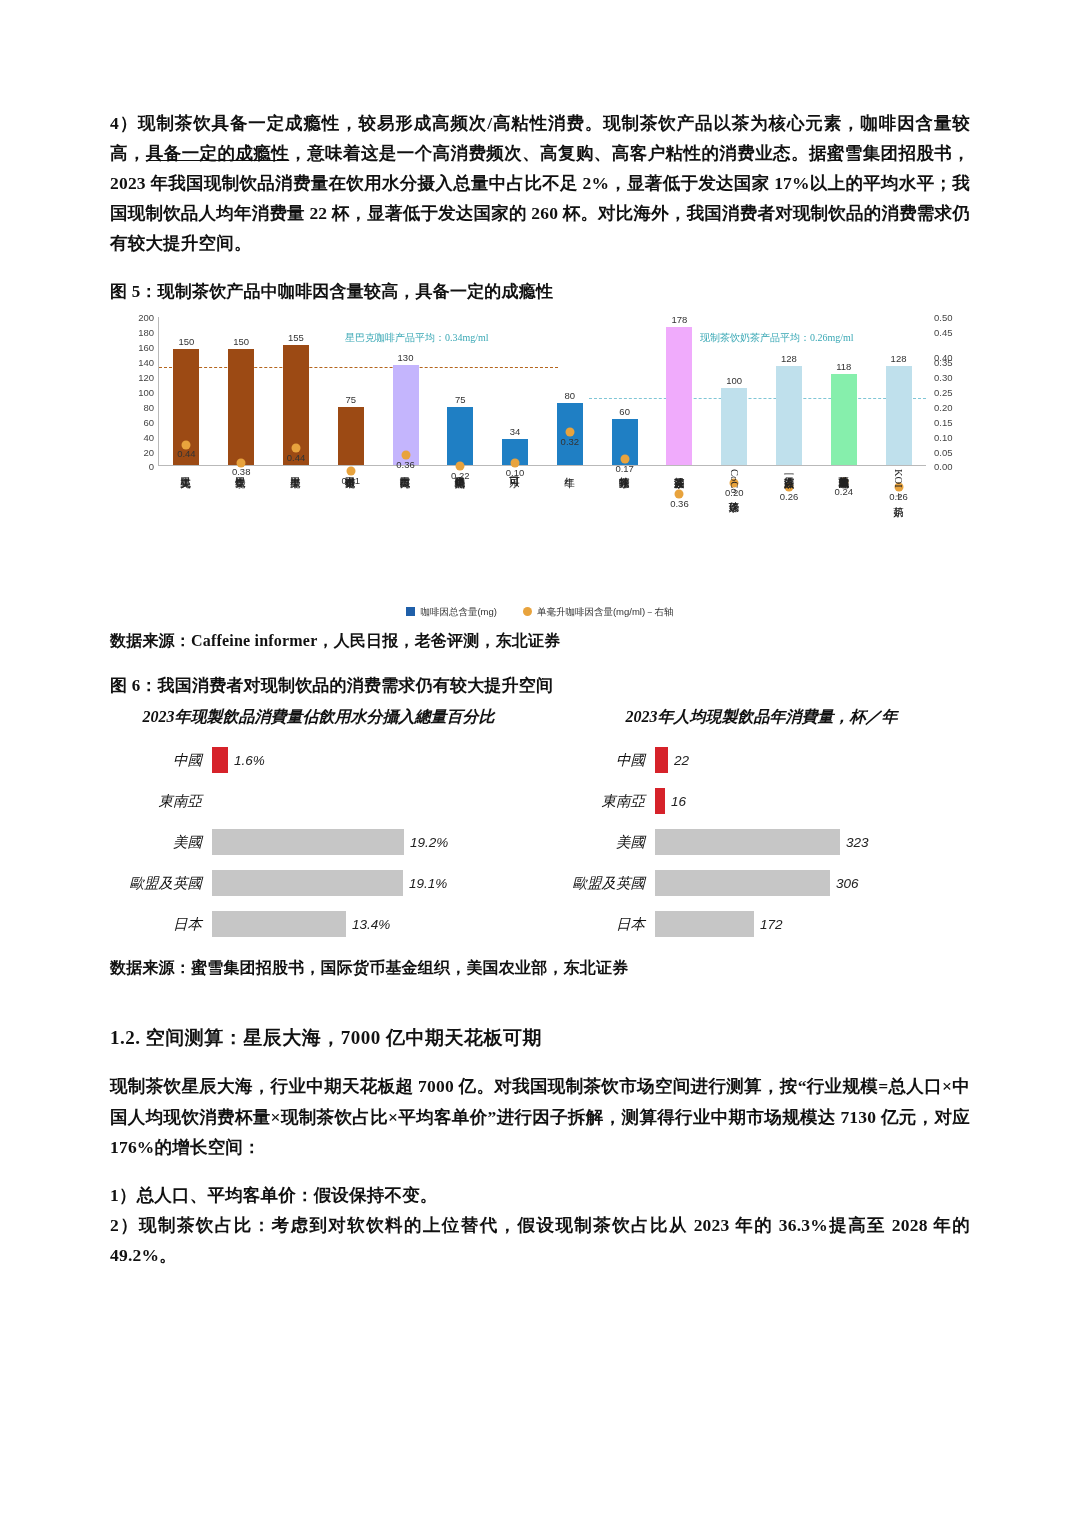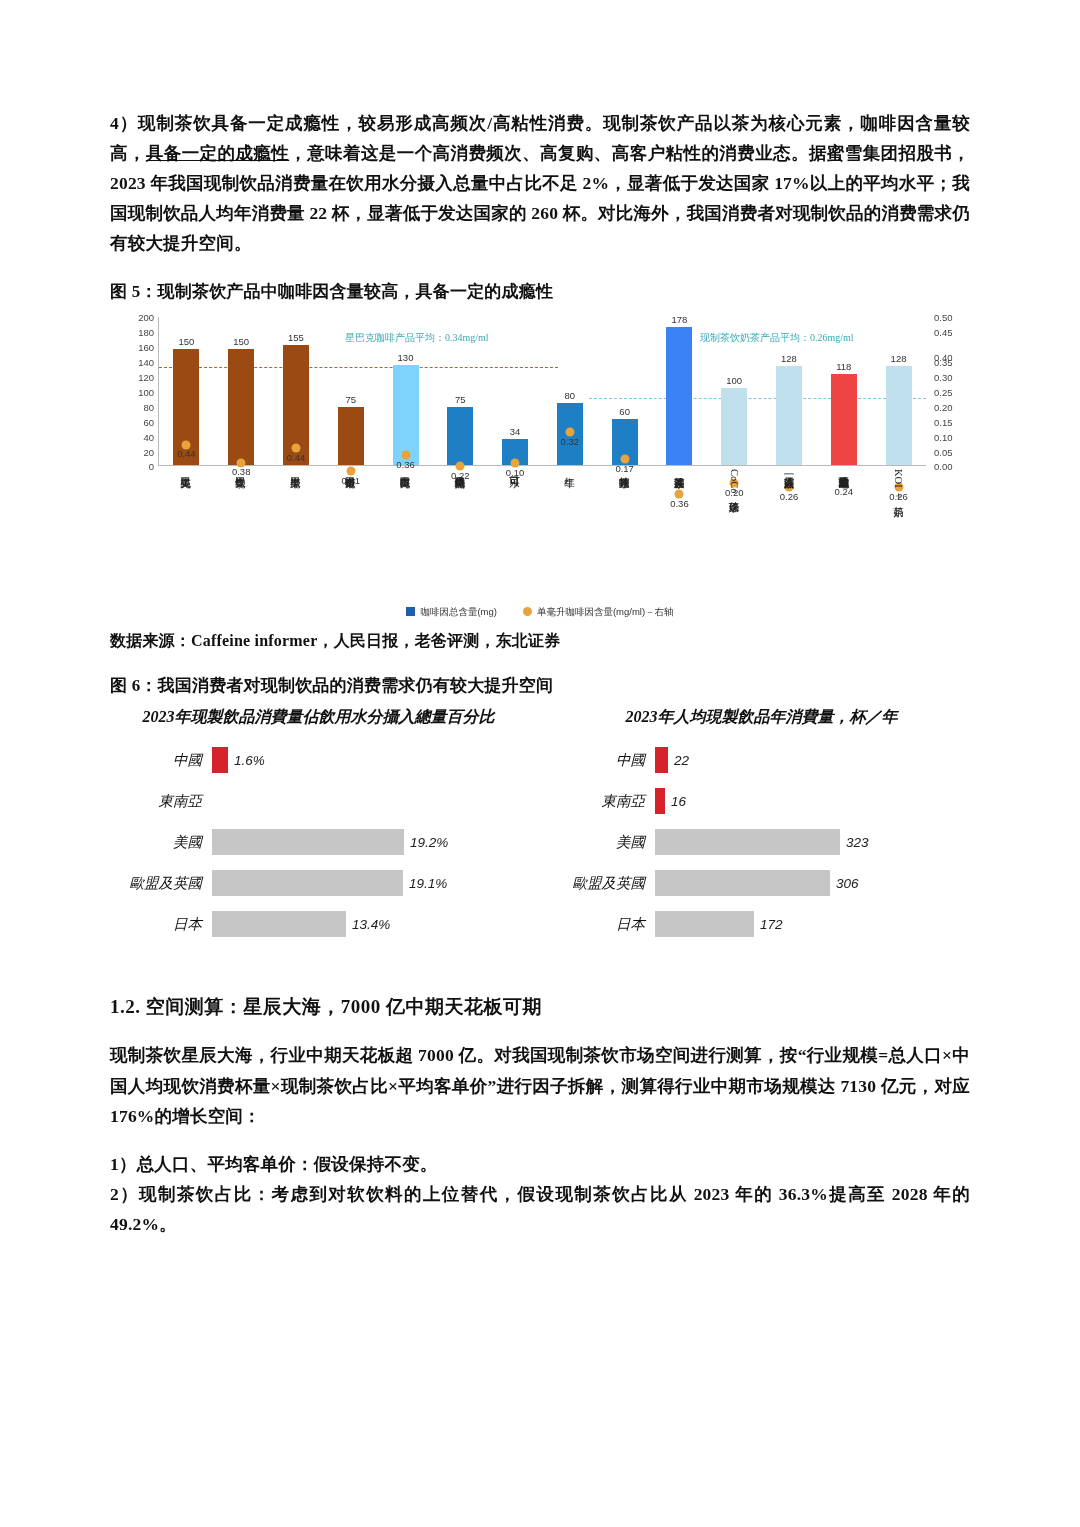--- a/index.html
+++ b/index.html
@@ -181,21 +181,21 @@
 
         <div class="bcell">
           <div class="bar" style="height:58.1px;background:#9c4a14;">
             <span class="vlab">75</span>
             <span class="dot" style="bottom:-6px;"></span>
             <span class="dotlab" style="bottom:-21px;">0.21</span>
           </div>
         </div>
 
         <div class="bcell">
-          <div class="bar" style="height:100.8px;background:#7dd3fc;">
+          <div class="bar" style="height:100.8px;background:#c4b5fd;">
             <span class="vlab">130</span>
             <span class="dot" style="bottom:10px;"></span>
             <span class="dotlab" style="bottom:-5px;">0.36</span>
           </div>
         </div>
 
         <div class="bcell">
           <div class="bar" style="height:58.1px;background:#1f7fc4;">
             <span class="vlab">75</span>
             <span class="dot" style="bottom:-0.5px;"></span>
@@ -221,21 +221,21 @@
 
         <div class="bcell">
           <div class="bar" style="height:46.5px;background:#1f7fc4;">
             <span class="vlab">60</span>
             <span class="dot" style="bottom:6px;"></span>
             <span class="dotlab" style="bottom:-9px;">0.17</span>
           </div>
         </div>
 
         <div class="bcell">
-          <div class="bar" style="height:138px;background:#3b82f6;">
+          <div class="bar" style="height:138px;background:#f0abfc;">
             <span class="vlab">178</span>
             <span class="dot" style="bottom:-29px;"></span>
             <span class="dotlab" style="bottom:-44px;">0.36</span>
           </div>
         </div>
 
         <div class="bcell">
           <div class="bar" style="height:77.5px;background:#bfe0ec;">
             <span class="vlab">100</span>
             <span class="dot" style="bottom:-18px;"></span>
@@ -245,21 +245,21 @@
 
         <div class="bcell">
           <div class="bar" style="height:99.2px;background:#bfe0ec;">
             <span class="vlab">128</span>
             <span class="dot" style="bottom:-22px;"></span>
             <span class="dotlab" style="bottom:-37px;">0.26</span>
           </div>
         </div>
 
         <div class="bcell">
-          <div class="bar" style="height:91.5px;background:#ef4444;">
+          <div class="bar" style="height:91.5px;background:#86efac;">
             <span class="vlab">118</span>
             <span class="dot" style="bottom:-17px;"></span>
             <span class="dotlab" style="bottom:-32px;">0.24</span>
           </div>
         </div>
 
         <div class="bcell">
           <div class="bar" style="height:99.2px;background:#bfe0ec;">
             <span class="vlab">128</span>
             <span class="dot" style="bottom:-22px;"></span>
@@ -396,20 +396,21 @@
       <div class="c6-row">
         <div class="c6-name">日本</div>
         <div class="c6-track">
           <div class="c6-bar" style="width:99px;background:#c6c6c6;"></div>
           <div class="c6-val" style="left:105px;">172</div>
         </div>
       </div>
     </div>
   </div>
 
+  <div class="src">数据来源：蜜雪集团招股书，国际货币基金组织，美国农业部，东北证券</div>
 
   <div style="height:46px;" class="sp"></div>
 
   <div class="h2">1.2.  空间测算：星辰大海，7000 亿中期天花板可期</div>
 
   <div class="para" style="margin-top:20px;">现制茶饮星辰大海，行业中期天花板超 7000 亿。对我国现制茶饮市场空间进行测算，按“行业规模=总人口×中国人均现饮消费杯量×现制茶饮占比×平均客单价”进行因子拆解，测算得行业中期市场规模达 7130 亿元，对应 176%的增长空间：</div>
 
   <div class="para" style="margin-top:18px;">1）总人口、平均客单价：假设保持不变。</div>
   <div class="para">2）现制茶饮占比：考虑到对软饮料的上位替代，假设现制茶饮占比从 2023 年的 36.3%提高至 2028 年的 49.2%。</div>
 

